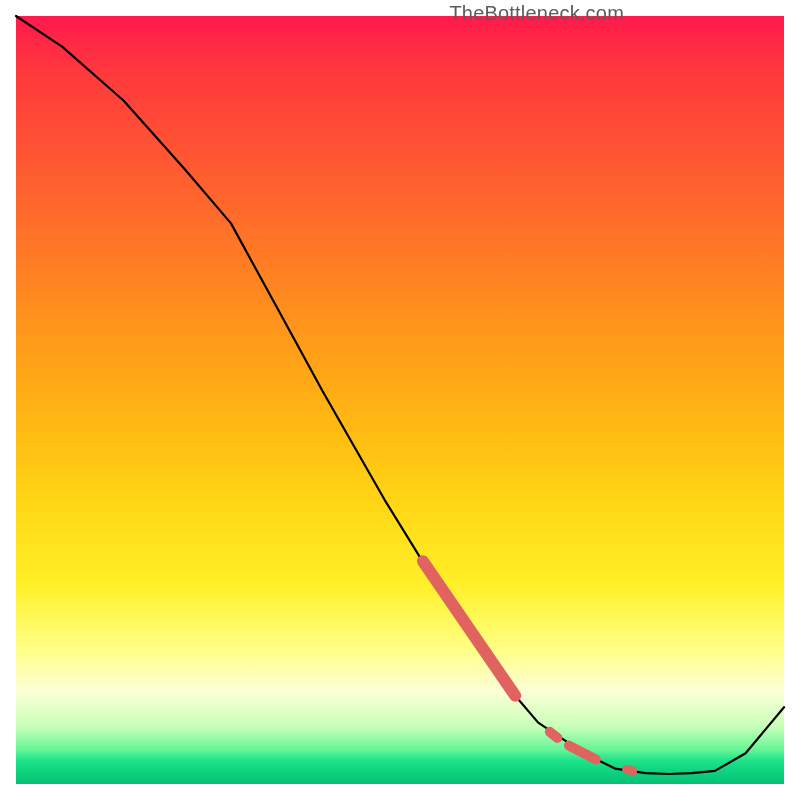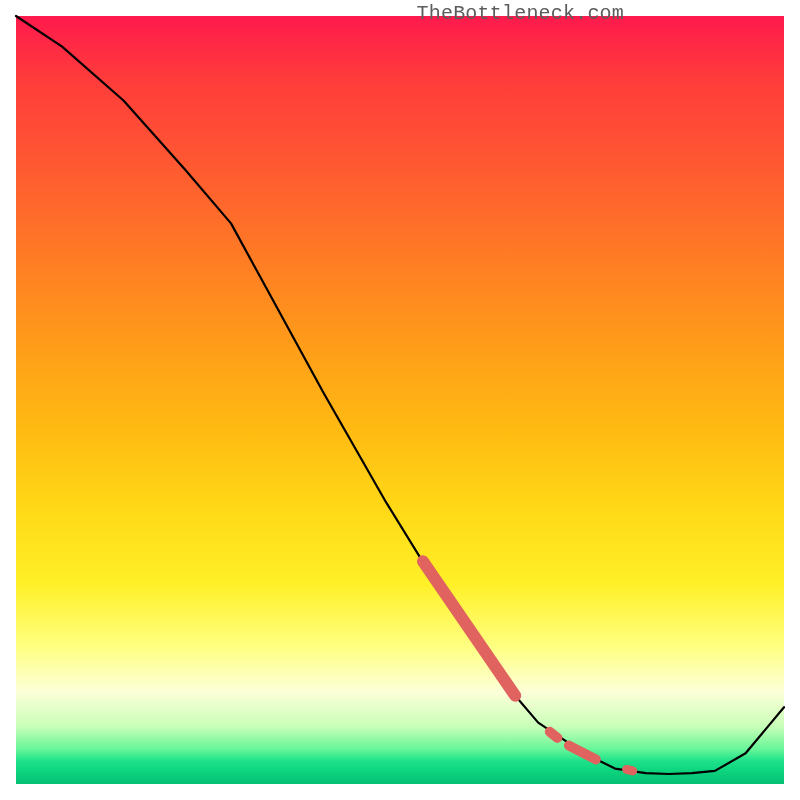--- a/index.html
+++ b/index.html
@@ -8,21 +8,20 @@
     width: 800px;
     height: 800px;
     overflow: hidden;
     background: #ffffff;
     font-family: Arial, Helvetica, sans-serif;
   }
   .container {
     position: relative;
     width: 636px;
     height: 800px;
-    font-family: Liberation Mono, monospace;
   }
   .gradient-bg {
     position: absolute;
     left: 16px;
     top: 16px;
     width: 768px;
     height: 768px;
     background: linear-gradient(to bottom,
       #ff1a4d 0%,
       #ff3b3b 8%,

